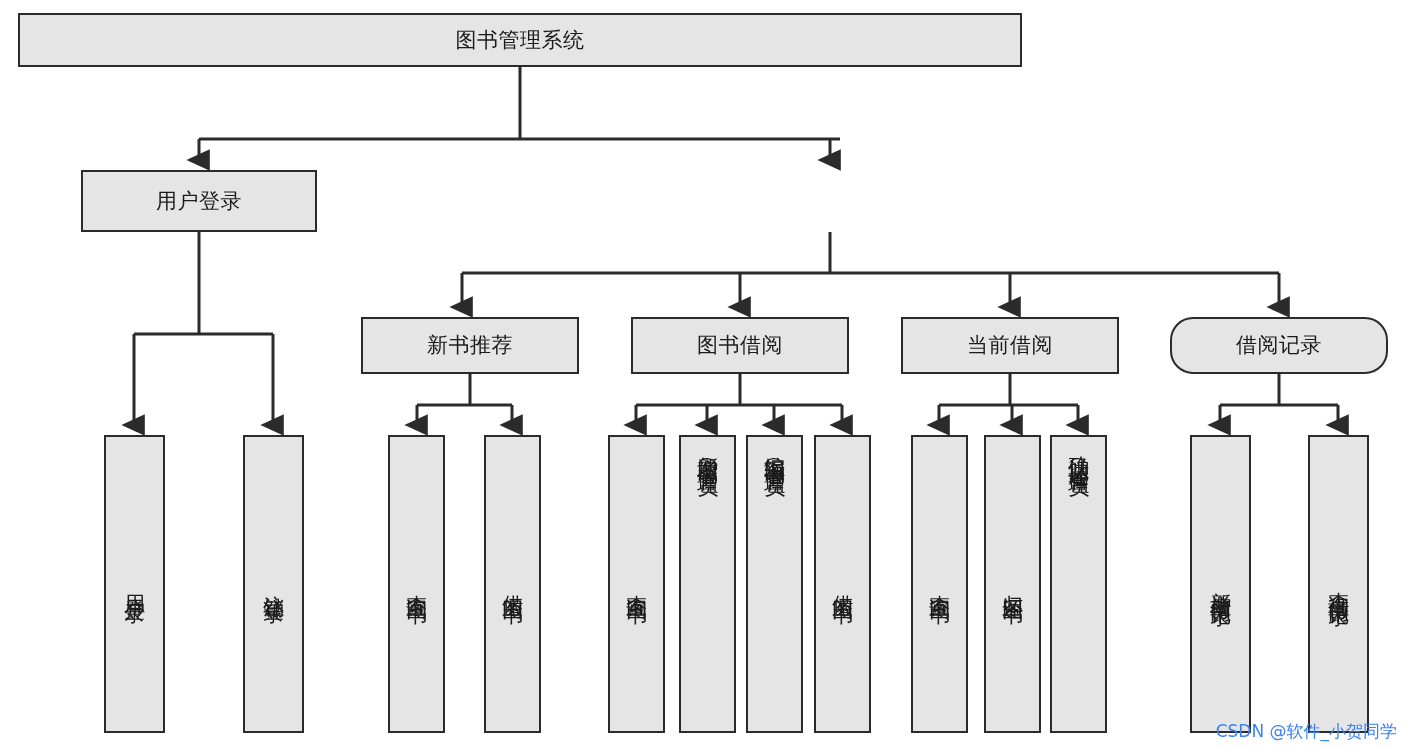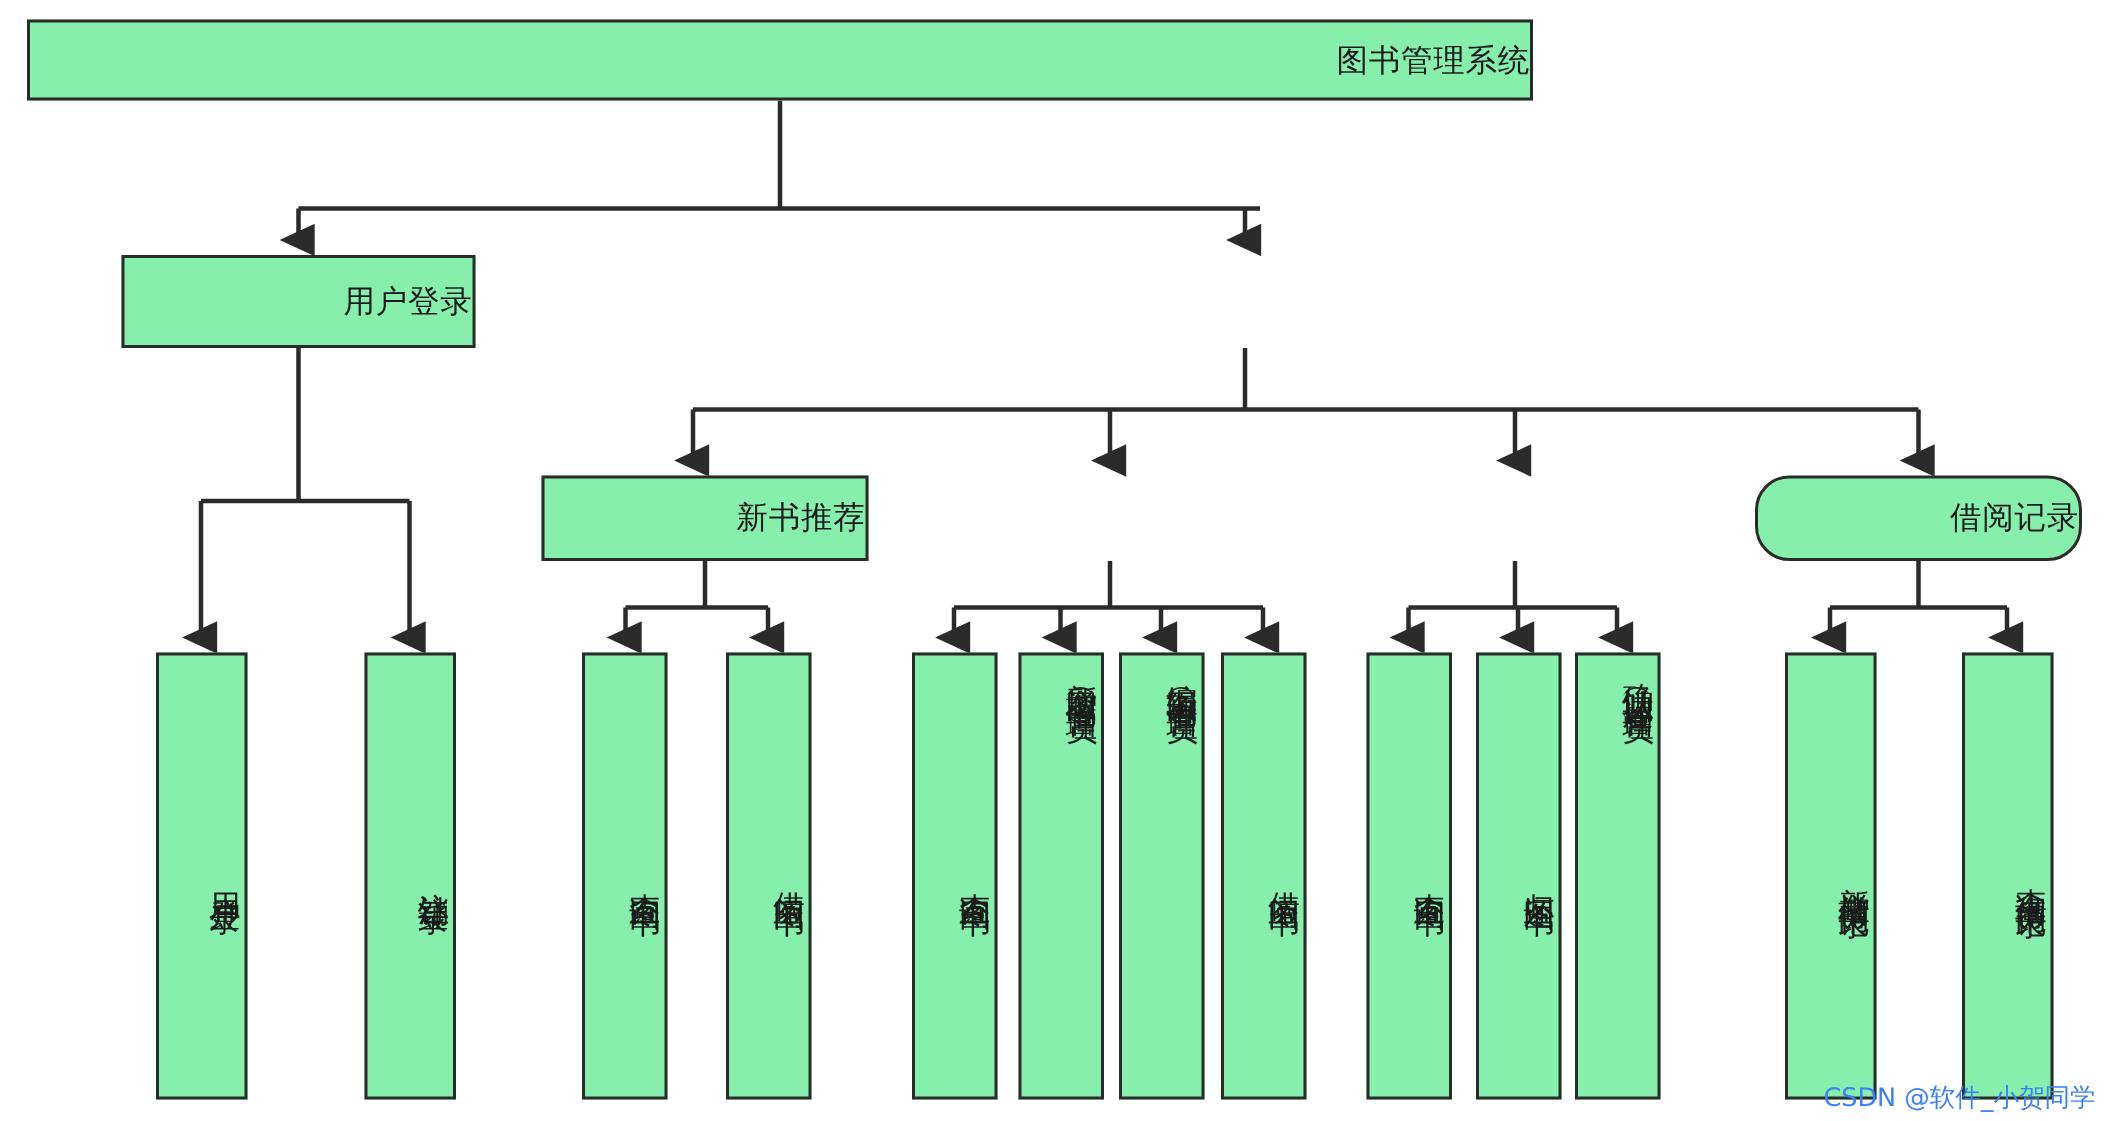--- a/index.html
+++ b/index.html
@@ -22,25 +22,25 @@
   #edges-layer {
     position: absolute;
     left: 0;
     top: 0;
     width: 1405px;
     height: 747px;
   }
   .node {
     position: absolute;
     box-sizing: border-box;
-    background: #86efac;
+    background: #e5e5e5;
     border: 2px solid #2b2b2b;
     display: flex;
     align-items: center;
-    justify-content: flex-end;
+    justify-content: center;
     overflow: hidden;
   }
   .node-label {
     color: #1b1b1b;
     font-size: 21px;
     line-height: 1.25;
     letter-spacing: 0.5px;
     text-align: center;
     white-space: nowrap;
   }
@@ -128,20 +128,26 @@
     <span class="node-label">图书管理系统</span>
   </div>
 
   <div class="node" id="node-l2-0" style="left: 81px; top: 170px; width: 236px; height: 62px;">
     <span class="node-label">用户登录</span>
   </div>
 
   <div class="node" id="node-l3-0" style="left: 361px; top: 317px; width: 218px; height: 57px;">
     <span class="node-label">新书推荐</span>
   </div>
+  <div class="node" id="node-l3-1" style="left: 631px; top: 317px; width: 218px; height: 57px;">
+    <span class="node-label">图书借阅</span>
+  </div>
+  <div class="node" id="node-l3-2" style="left: 901px; top: 317px; width: 218px; height: 57px;">
+    <span class="node-label">当前借阅</span>
+  </div>
   <div class="node" id="node-l3-3" style="left: 1170px; top: 317px; width: 218px; height: 57px; border-radius: 23px;">
     <span class="node-label">借阅记录</span>
   </div>
 
   <div class="node leaf centered" id="node-leaf-0" style="left: 104px; top: 435px; width: 61px; height: 298px;">
     <span class="node-label">用户登录</span>
   </div>
   <div class="node leaf centered" id="node-leaf-1" style="left: 243px; top: 435px; width: 61px; height: 298px;">
     <span class="node-label">注销登录</span>
   </div>

